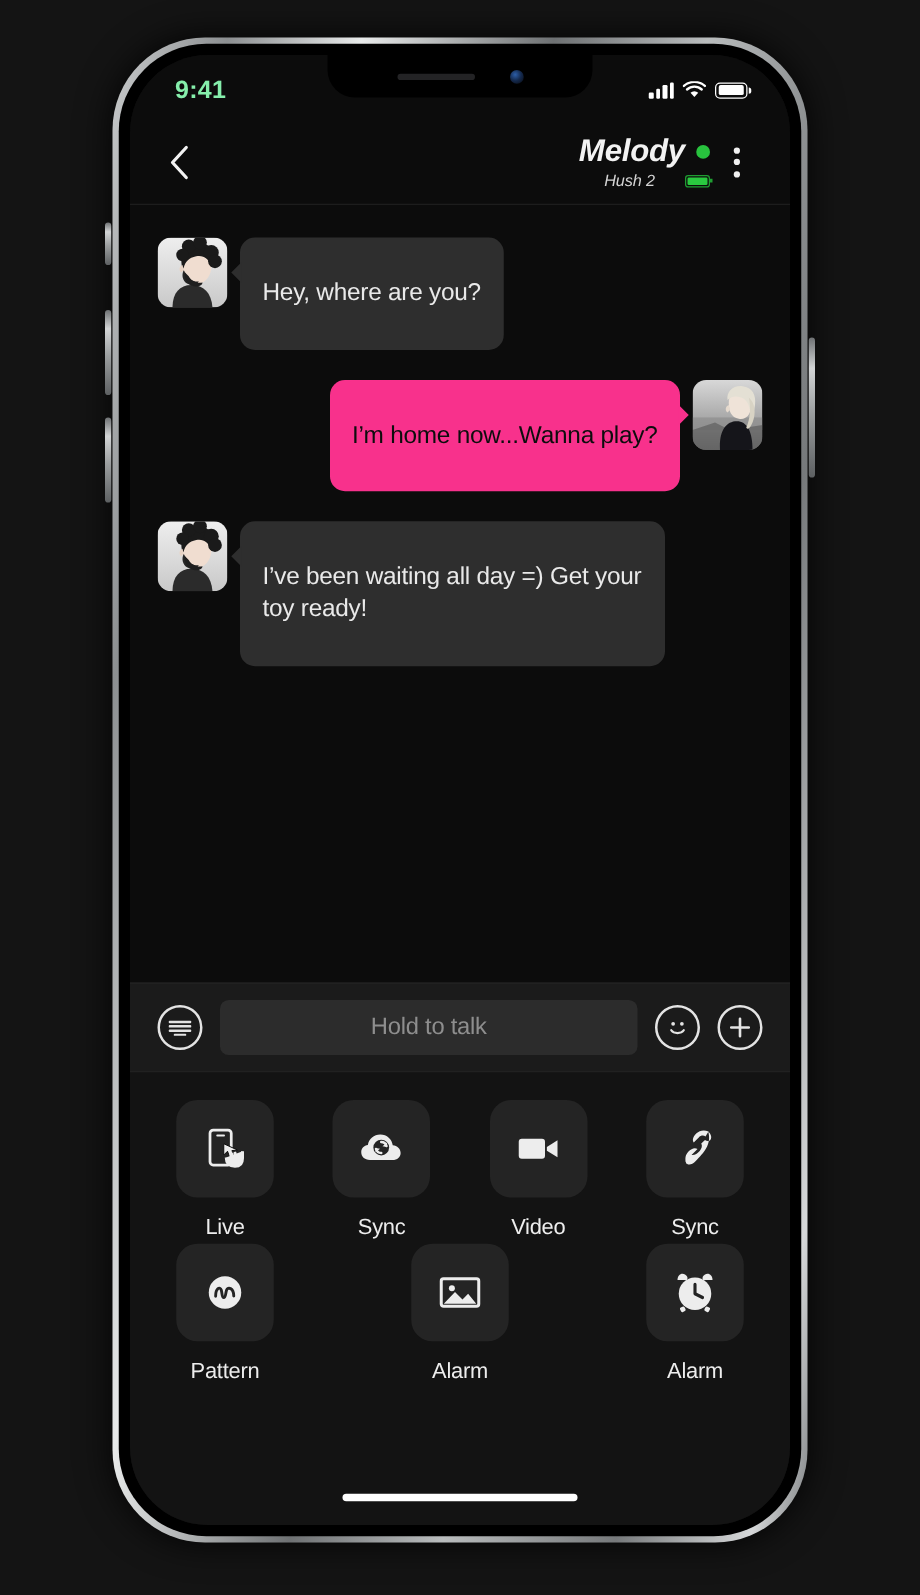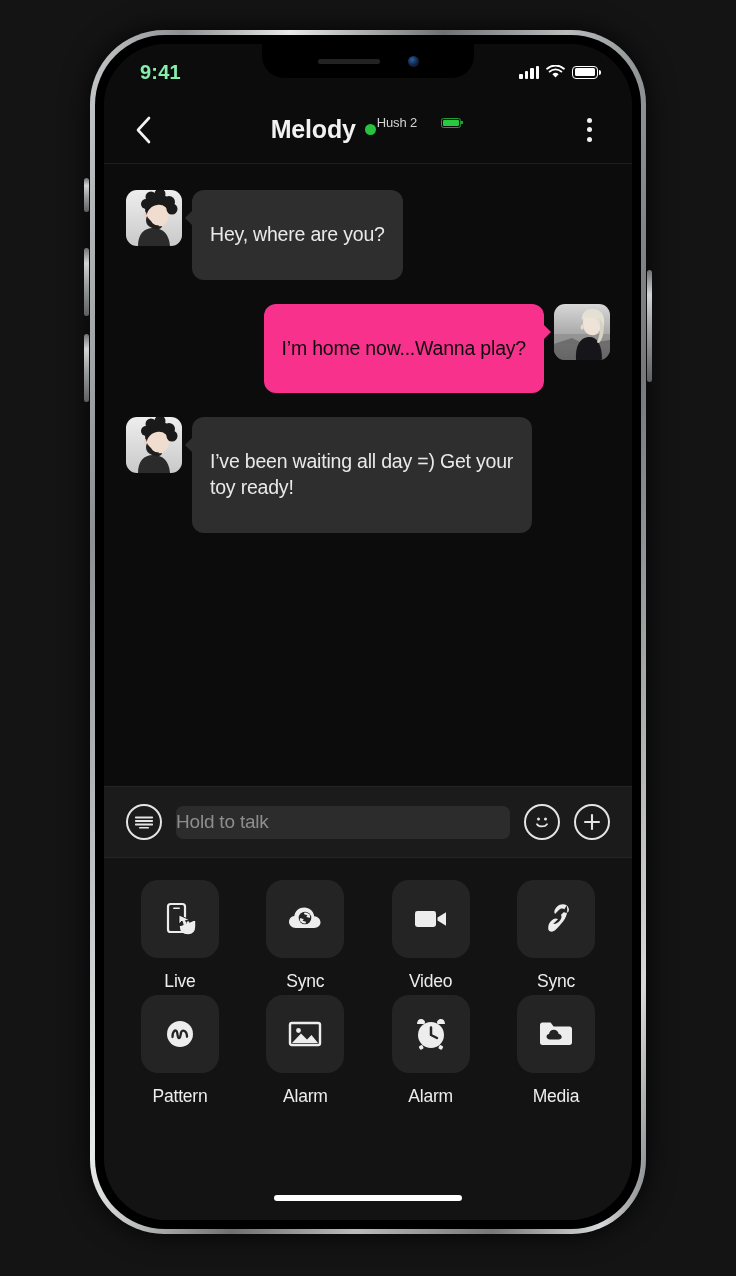--- a/index.html
+++ b/index.html
@@ -153,23 +153,25 @@
   .back-btn {
     width: 42px; height: 42px;
     display: flex; align-items: center; justify-content: center;
     cursor: pointer;
   }
   .back-btn svg { display: block; }
 
   .header-center {
     flex: 1;
     display: flex;
-    align-items: flex-start;
+    flex-direction: column;
+    align-items: flex-end;
     justify-content: center;
     gap: 1px;
+    font-style: italic;
   }
   .header-title-row {
     display: flex;
     align-items: center;
     gap: 9px;
   }
   .header-title {
     font-size: 25px;
     font-weight: bold;
     color: #f2f2f2;
@@ -298,26 +300,26 @@
     flex: 0 0 36px;
     border: 2px solid #e4e4e4;
     border-radius: 50%;
     display: flex;
     align-items: center;
     justify-content: center;
     cursor: pointer;
   }
   .hold-field {
     flex: 1;
-    height: 33px;
+    height: 44px;
     background: #2c2c2c;
     border-radius: 7px;
     display: flex;
     align-items: center;
-    justify-content: flex-start;
+    justify-content: center;
     cursor: pointer;
   }
   .hold-field span {
     font-size: 19px;
     color: #8e8e8e;
     letter-spacing: -0.2px;
   }
 
   
   .action-panel {
@@ -627,29 +629,20 @@
                   <path d="M34 10 C34 6 31 4 28 5.5 C26 6.5 25.5 8.5 26.5 10 Z" fill="#ededed"></path>
                   <circle cx="20" cy="21" r="13" fill="#ededed"></circle>
                   <path d="M20 13.5 L20 21 L26 24" stroke="#242424" stroke-width="2.5" fill="none" stroke-linecap="round" stroke-linejoin="round"></path>
                   <rect x="8" y="31.5" width="4" height="4" rx="1.2" transform="rotate(-28 10 33)" fill="#ededed"></rect>
                   <rect x="28" y="31.5" width="4" height="4" rx="1.2" transform="rotate(28 30 33)" fill="#ededed"></rect>
                 </svg>
               </div>
               <div class="action-label">Alarm</div>
             </div>
 
-            <div class="action-item">
-              <div class="action-tile">
-                <svg width="40" height="40" viewBox="0 0 40 40">
-                  <path d="M4 11 C4 9.6 5 8.6 6.4 8.6 L14.6 8.6 L17.6 12.4 L33.6 12.4 C35 12.4 36 13.4 36 14.8 L36 28.6 C36 30 35 31 33.6 31 L6.4 31 C5 31 4 30 4 28.6 Z" fill="#ededed"></path>
-                  <path d="M14 25.5 C11.8 25.5 10.5 24.2 10.5 22.6 C10.5 21.2 11.6 20 13 19.9 C13.4 17.4 15.4 15.8 17.8 15.8 C20.4 15.8 22.4 17.6 22.7 20 C24.4 20.2 25.7 21.4 25.7 23 C25.7 24.5 24.4 25.5 22.6 25.5 Z" fill="#242424"></path>
-                </svg>
-              </div>
-              <div class="action-label">Media</div>
-            </div>
 
           </div>
         </div>
 
         <div class="home-area">
           <div class="home-bar"></div>
         </div>
 
       </div>
     </div>

